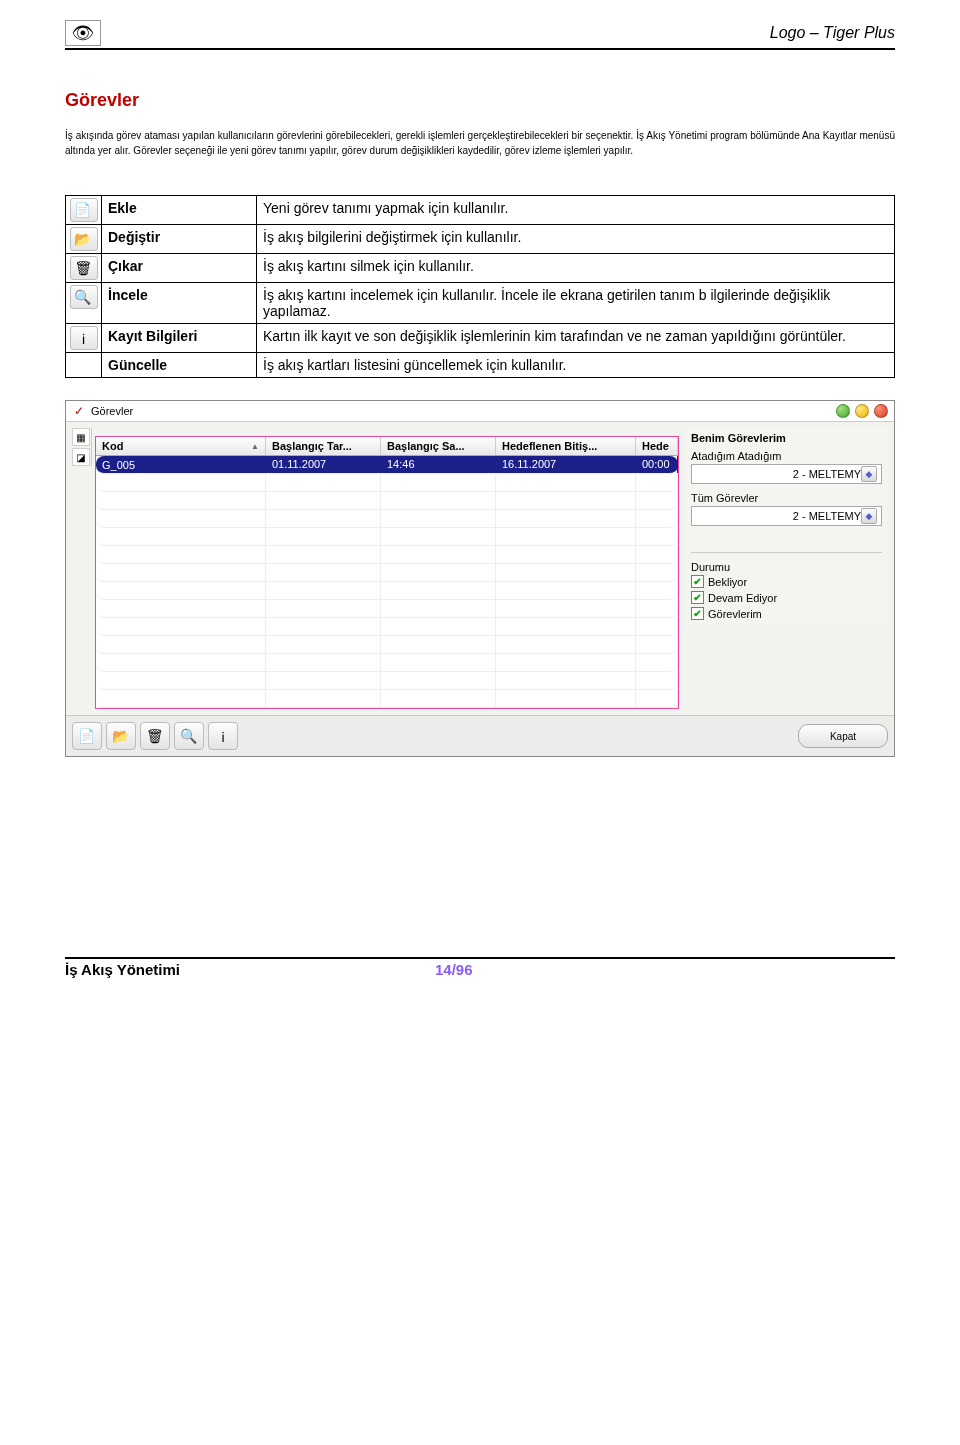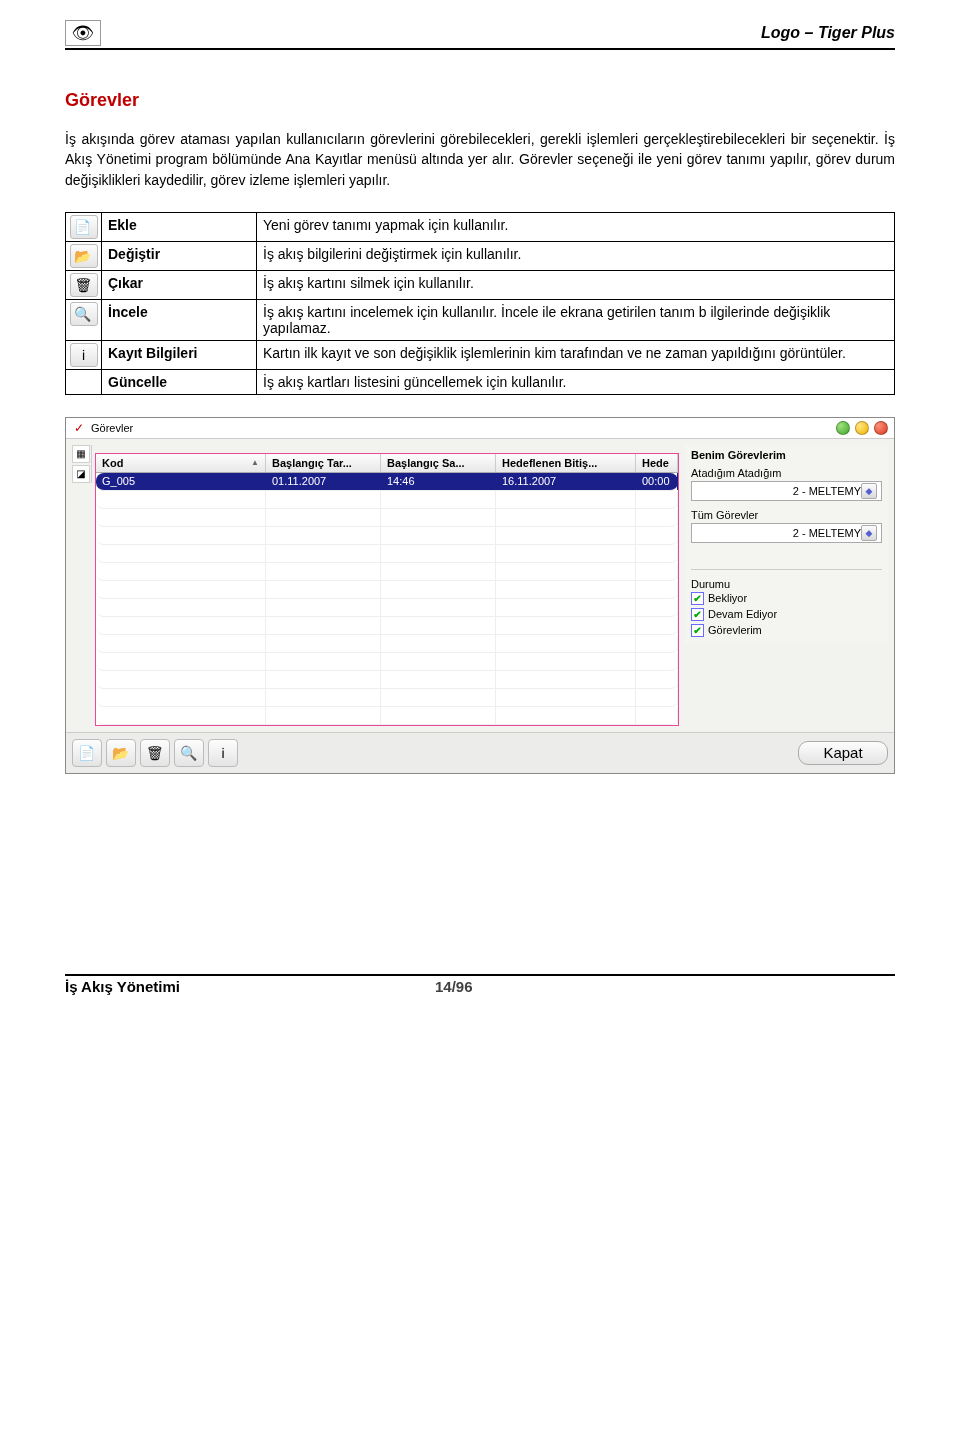--- a/index.html
+++ b/index.html
@@ -23,35 +23,35 @@
     padding-bottom: 2px;
     margin-bottom: 40px;
   }
   .header-logo {
     width: 36px; height: 26px;
     border: 1px solid #999;
     display: flex; align-items: center; justify-content: center;
     font-size: 18px;
   }
   .header-title {
-    font-weight: bold;
+    font-weight: normal;
     font-style: italic;
     font-size: 16px;
   }
   .section-title {
     color: #c00000;
     font-weight: bold;
     font-size: 18px;
     margin-bottom: 18px;
   }
   .body-text {
-    font-size: 14px;
+    font-size: 10px;
     text-align: justify;
     line-height: 1.45;
-    margin-bottom: 22px;
+    margin-bottom: 37px;
   }
   .actions-table {
     border-collapse: collapse;
     width: 100%;
     margin-bottom: 22px;
   }
   .actions-table td {
     border: 1px solid #000;
     padding: 4px 6px;
     font-size: 14px;
@@ -185,31 +185,31 @@
     background: linear-gradient(#fdfdfd,#e4e4e4);
     border: 1px solid #bbb; border-radius: 4px;
     display: flex; align-items: center; justify-content: center;
     font-size: 14px;
   }
   .close-btn {
     width: 90px; height: 24px;
     background: linear-gradient(#fdfdfd,#e4e4e4);
     border: 1px solid #aaa; border-radius: 10px;
     display: flex; align-items: center; justify-content: center;
-    font-size: 15px;
+    font-size: 10px;
   }
   .page-footer {
     border-top: 2px solid #000;
     display: flex;
     padding-top: 2px;
     font-weight: bold;
     font-size: 15px;
   }
   .pf-left { width: 370px; }
-  .pf-center { color: #404040; }
+  .pf-center { color: #8b5cf6; }
 </style>
 </head>
 <body>
 
 <div class="page">
   <div class="header">
     <div class="header-logo">👁</div>
     <div class="header-title">Logo – Tiger Plus</div>
   </div>
 

